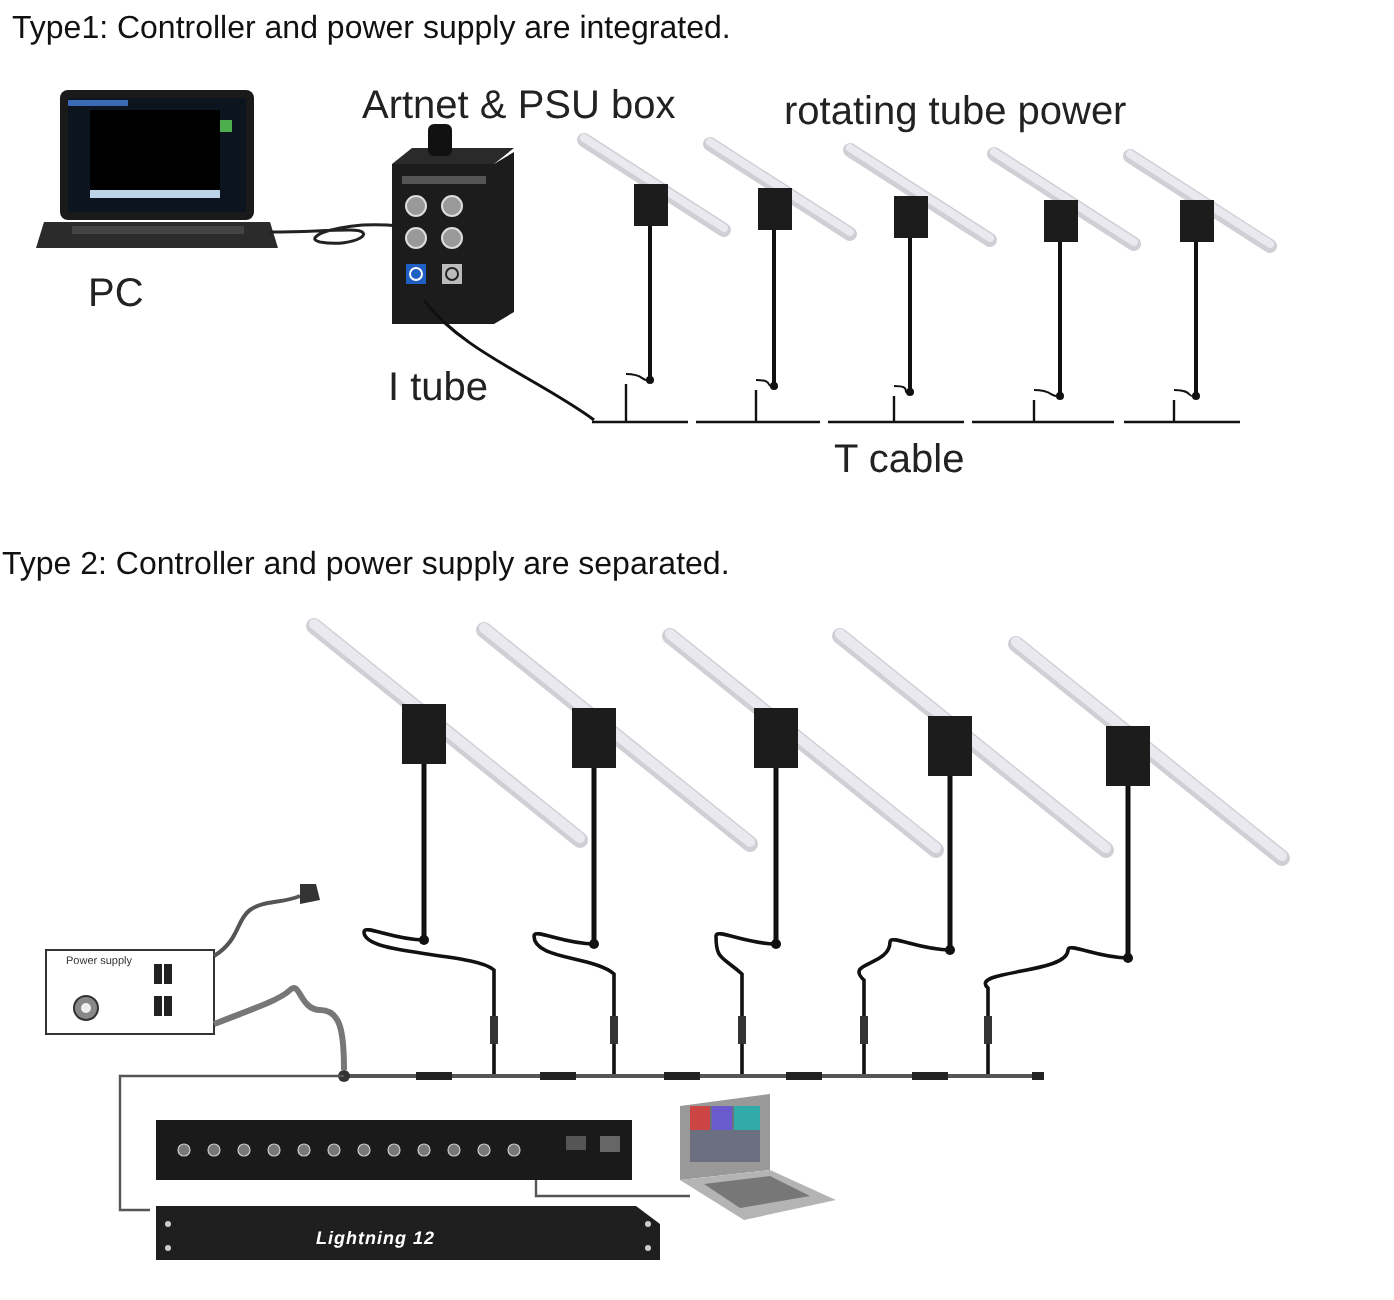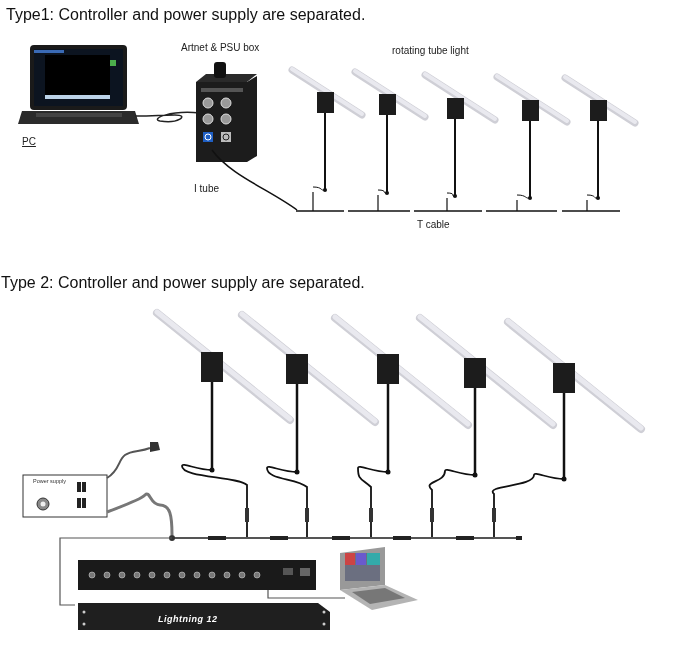--- a/index.html
+++ b/index.html
@@ -1,27 +1,27 @@
 <!DOCTYPE html>
 <html><head>
 <meta charset="utf-8">
 <style>
   html, body { margin: 0; padding: 0; background: #ffffff; }
   body { width: 697px; height: 650px; position: relative; overflow: hidden;
          font-family: "Liberation Sans", "DejaVu Sans", sans-serif; color: #111; }
   .abs { position: absolute; }
   .heading { font-size: 16px; white-space: nowrap; }
-  .label { font-size: 10px; white-space: nowrap; color: #222; }
+  .label { font-size: 20px; white-space: nowrap; color: #222; }
   svg { position: absolute; left: 0; top: 0; }
   .brand { font-family: "Liberation Sans", sans-serif; font-style: italic; font-weight: bold; font-size: 9px; fill: #fff; letter-spacing: 0.5px; }
 </style>
 </head>
 <body>
 
-<div class="abs heading" style="left:6px; top:6px;">Type1: Controller and power supply are separated.</div>
+<div class="abs heading" style="left:6px; top:6px;">Type1: Controller and power supply are integrated.</div>
 
 <svg width="697" height="650">
   <defs>
     <linearGradient id="tubeGrad" x1="0" y1="0" x2="0" y2="1">
       <stop offset="0" stop-color="#ffffff"></stop>
       <stop offset="1" stop-color="#d9d9e0"></stop>
     </linearGradient>
   </defs>
 
   <g>
@@ -222,20 +222,20 @@
     <path d="M 340 553 L 385 547 L 385 585 L 340 590 Z" fill="#999"></path>
     <rect x="345" y="553" width="35" height="28" fill="#6b6f80"></rect>
     <rect x="345" y="553" width="10" height="12" fill="#c44"></rect>
     <rect x="356" y="553" width="10" height="12" fill="#6a5acd"></rect>
     <rect x="367" y="553" width="13" height="12" fill="#3aa"></rect>
     <path d="M 340 590 L 385 585 L 418 600 L 372 610 Z" fill="#b4b4b4"></path>
     <path d="M 352 592 L 385 588 L 405 598 L 370 604 Z" fill="#777"></path>
   </g>
 </svg>
 
-<div class="abs label" style="left:22px; top:136px;text-decoration:underline;">PC</div>
+<div class="abs label" style="left:44px; top:136px;">PC</div>
 <div class="abs label" style="left:181px; top:42px;">Artnet &amp; PSU box</div>
-<div class="abs label" style="left:392px; top:45px;">rotating tube light</div>
+<div class="abs label" style="left:392px; top:45px;">rotating tube power</div>
 <div class="abs label" style="left:194px; top:183px;">I tube</div>
 <div class="abs label" style="left:417px; top:219px;">T cable</div>
 
 <div class="abs heading" style="left:1px; top:274px;">Type 2: Controller and power supply are separated.</div>
 <div class="abs" style="left:33px; top:478px; font-size:5.5px; color:#333;">Power supply</div>
 
 </body></html>

